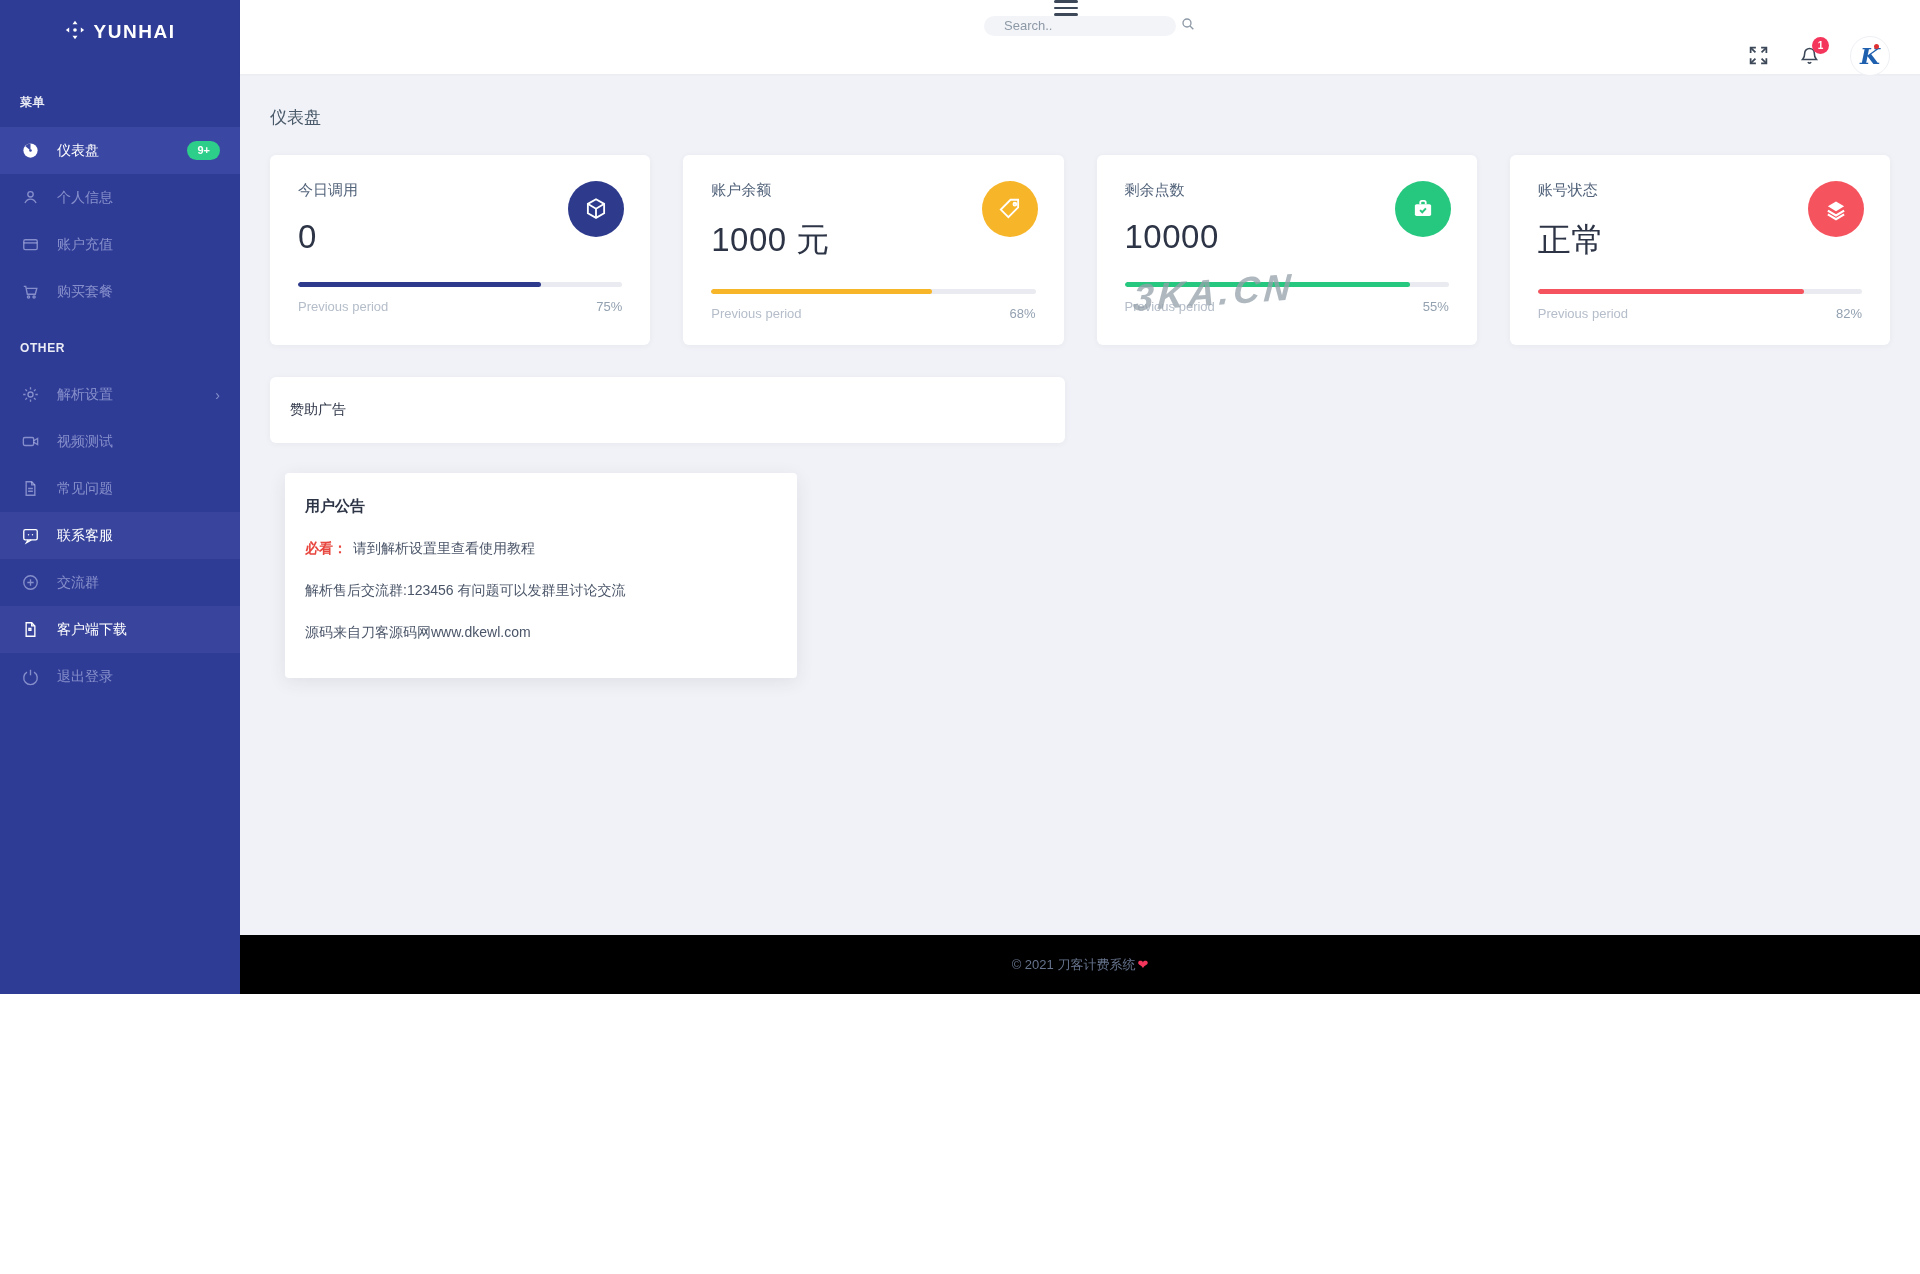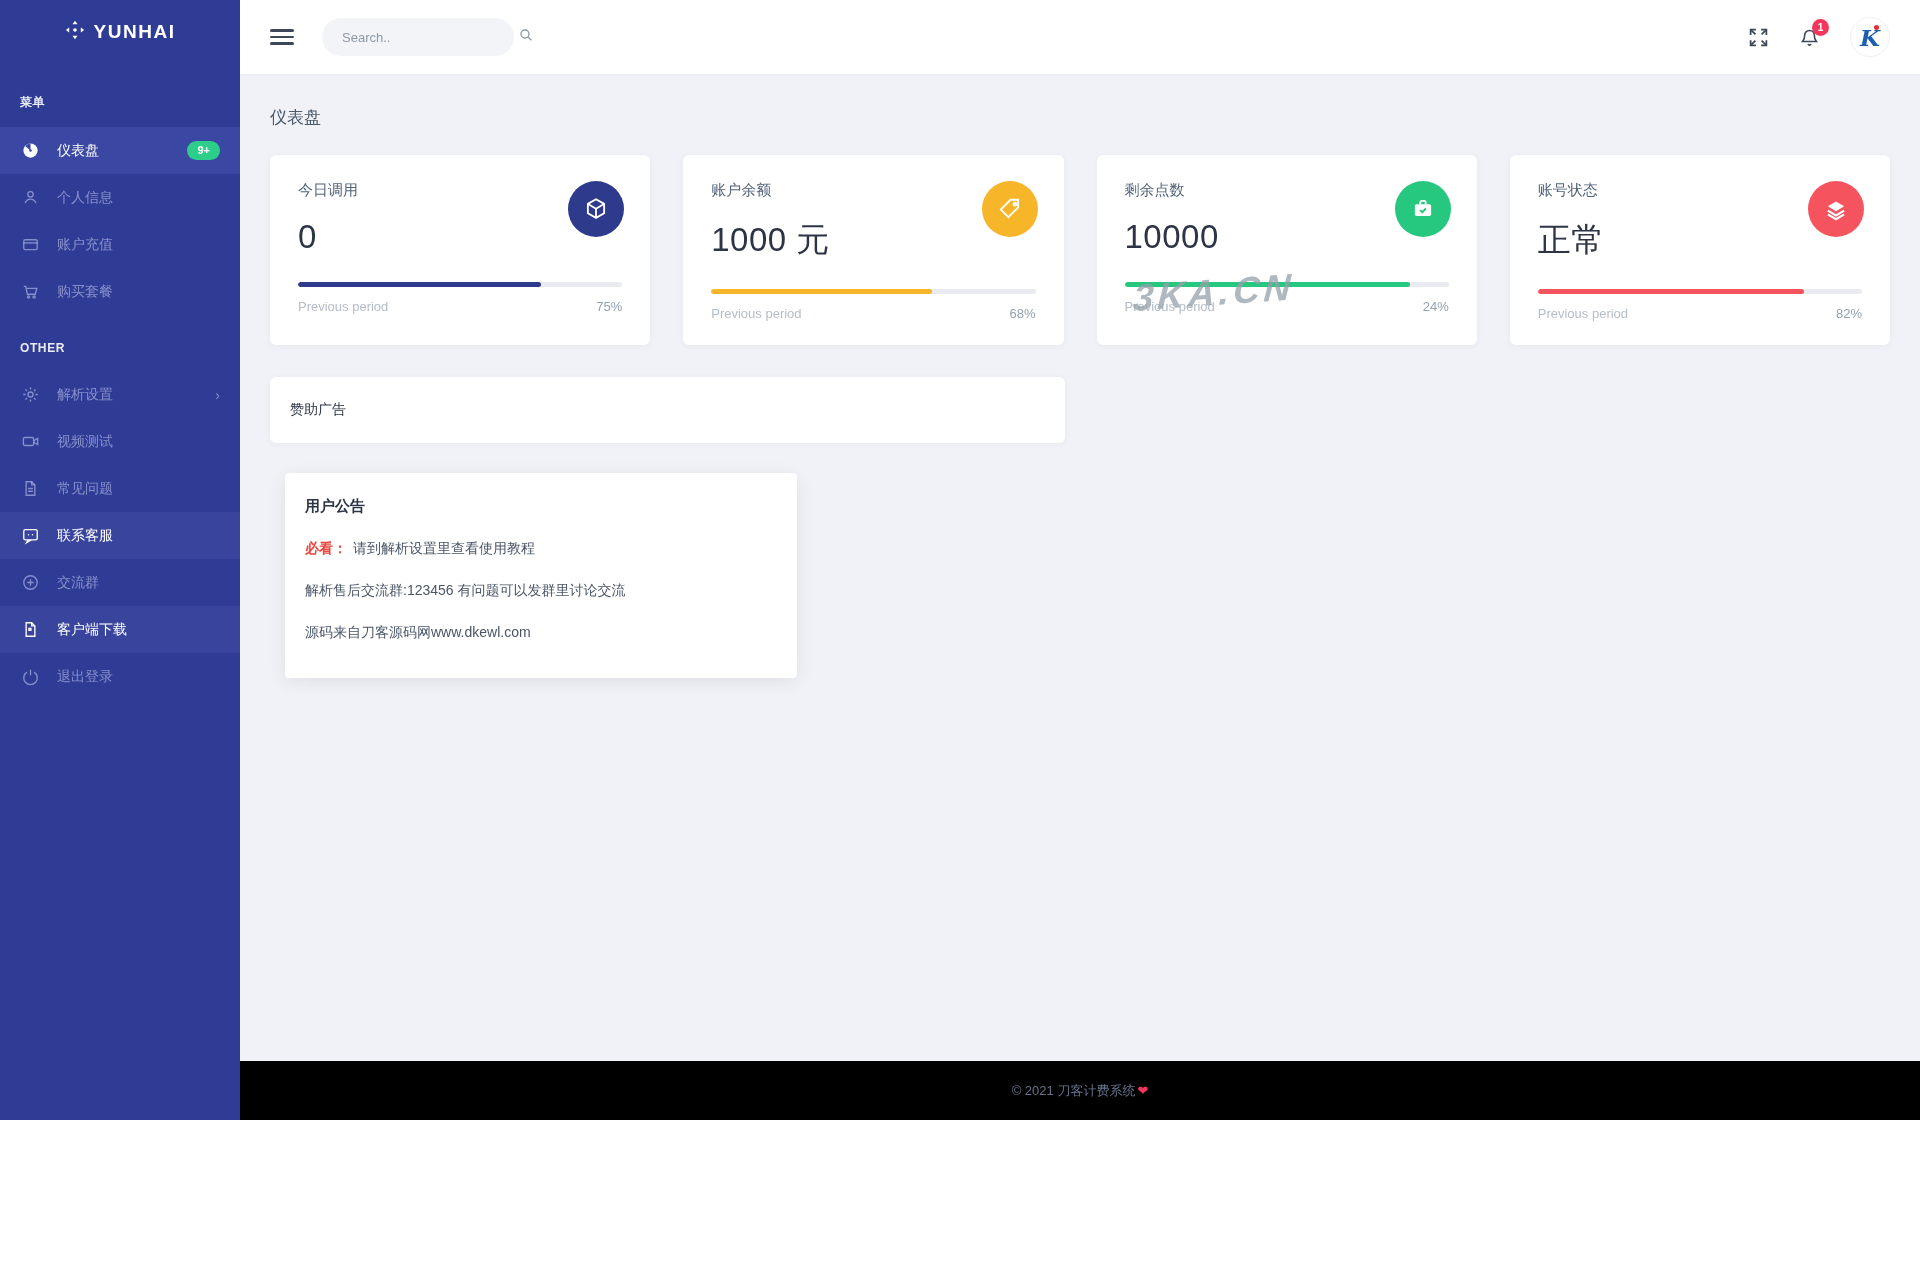--- a/index.html
+++ b/index.html
@@ -1,18 +1,18 @@
 <!DOCTYPE html>
 <html><head>
 <meta charset="utf-8">
 <style>
   * { margin:0; padding:0; box-sizing:border-box; }
   html,body { width:1920px; height:1274px; }
   body { font-family:"Liberation Sans", sans-serif; background:#fff; overflow:hidden; }
-  .app { display:flex; width:1920px; height:1120px; }
+  .app { display:flex; width:1920px; height:994px; }
 
   
   .sidebar { width:240px; flex-shrink:0; background:#2f3c95; color:#fff; display:flex; flex-direction:column; }
   .brand { height:64px; display:flex; align-items:center; justify-content:center; gap:9px; }
   .brand-name { font-size:19px; font-weight:bold; letter-spacing:1.5px; color:#fff; }
   .menu-label { padding:30px 12px 16px 20px; font-size:12px; font-weight:bold; letter-spacing:.6px; color:rgba(255,255,255,.9); }
   .menu-label.other { padding-top:26px; }
   .nav-item { height:47px; display:flex; align-items:center; padding:0 20px; gap:17px; font-size:14px;
               color:rgba(205,212,248,.55); cursor:pointer; }
   .nav-item .nav-icon { width:20px; height:20px; display:flex; align-items:center; justify-content:center; }
@@ -20,21 +20,21 @@
   .nav-item.active { background:#3b48a3; color:#fff; }
   .nav-item.hover { background:#39459d; color:#fff; }
   .badge-pill { margin-left:auto; background:#2dce89; color:#fff; font-size:11px; font-weight:bold;
                 padding:4px 10px; border-radius:11px; line-height:1; }
   .chevron { margin-left:auto; font-size:14px; color:inherit; }
 
   
   .main { flex:1; display:flex; flex-direction:column; background:#f1f2f7; min-width:0; }
 
   .topbar { height:74px; background:#fff; display:flex; align-items:center; padding:0 30px;
-            box-shadow:0 1px 2px rgba(40,50,70,.04); flex-shrink:0; }
+            box-shadow:0 1px 2px rgba(40,50,70,.04); flex-shrink:0;flex-direction:column; }
   .hamburger { width:24px; display:flex; flex-direction:column; gap:4px; cursor:pointer; margin-right:28px; }
   .hamburger span { display:block; height:2.5px; background:#3c4858; border-radius:2px; }
   .search-pill { width:192px; height:38px; background:#f3f4f8; border-radius:19px; display:flex; align-items:center;
                  padding:0 14px 0 20px; }
   .search-pill input { border:none; outline:none; background:transparent; flex:1; font-size:13px; color:#5a6575;
                        font-family:"Liberation Sans", sans-serif; }
   .search-pill input::placeholder { color:#8d99a6; }
   .topbar-right { margin-left:auto; display:flex; align-items:center; gap:30px; }
   .icon-btn { position:relative; cursor:pointer; display:flex; align-items:center; justify-content:center; }
   .notif-badge { position:absolute; top:-8px; right:-9px; background:#f5365c; color:#fff; width:17px; height:17px;
@@ -309,21 +309,21 @@
                 <rect x="4.5" y="7.5" width="15" height="11" rx="1.6" fill="#fff"></rect>
                 <path d="M9.5 7.5V6a1.5 1.5 0 0 1 1.5-1.5h2A1.5 1.5 0 0 1 14.5 6v1.5" fill="none" stroke="#fff" stroke-width="1.7"></path>
                 <path d="M9.3 13l2 2 3.4-3.6" fill="none" stroke="#26c77f" stroke-width="1.8"></path>
               </svg>
           </div>
           <div class="bar-track">
               <div class="bar-fill" style="width: 88%; background: rgb(38, 199, 127);"></div>
             </div>
           <div class="stat-foot">
             <span class="prev-label">Previous period</span>
-            <span class="pct-label">24%</span>
+            <span class="pct-label">55%</span>
           </div>
         </div>
 
         <div class="stat-card">
           <div class="stat-label">账号状态</div>
           <div class="stat-value">正常</div>
           <div class="icon-circle" style="background: rgb(245, 84, 95);">
             <svg viewBox="0 0 24 24" fill="none" stroke="#fff" stroke-width="2">
                 <path d="M4.5 9.5L12 5l7.5 4.5L12 14z" fill="#fff" stroke="none"></path>
                 <path d="M4.5 13.5L12 18l7.5-4.5"></path>

